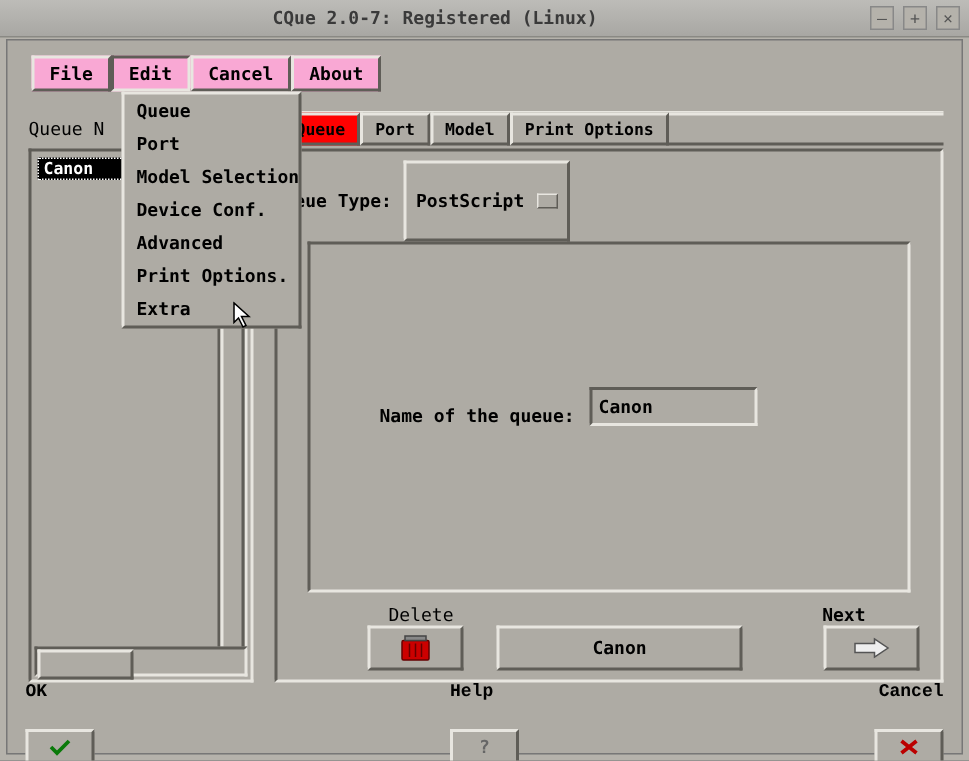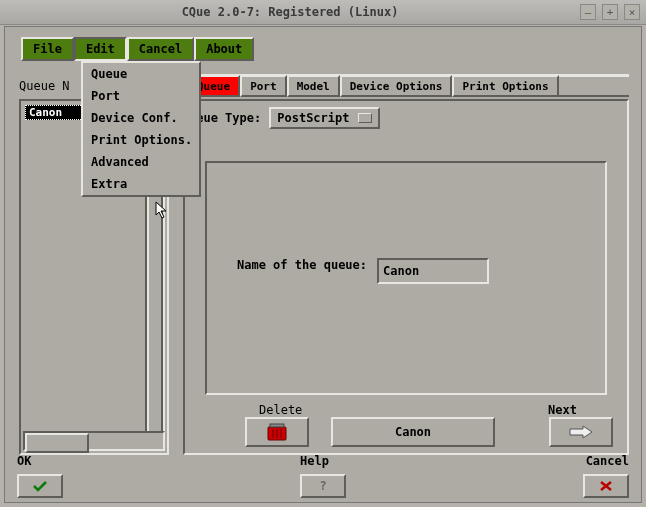--- a/index.html
+++ b/index.html
@@ -2,57 +2,57 @@
 <html><head>
 <meta charset="utf-8">
 <style>
   html,body{margin:0;padding:0;font-family:"DejaVu Sans Mono","Courier New",monospace;font-size:12px;background:#808080;}
   .window{width:646px;height:507px;background:#b5b2ab;position:relative;box-sizing:border-box;}
   .titlebar{height:24px;background:linear-gradient(to bottom,#bdbcb8,#a8a7a3);display:flex;align-items:center;border-bottom:1px solid #8a8984;}
   .title{flex:1;text-align:center;color:#3a3a3a;font-weight:bold;font-size:12px;}
   .win-btn{width:14px;height:14px;margin-right:6px;background:#b5b2ab;border:1px solid #888;display:flex;align-items:center;justify-content:center;font-size:11px;color:#555;}
   .client{position:absolute;left:4px;top:26px;right:4px;bottom:4px;background:#aeaba4;border:1px solid #777;box-sizing:border-box;}
   .menubar{position:absolute;left:16px;top:10px;display:flex;}
-  .menubtn{background:#4d7c0f;border-top:2px solid #e8e6e0;border-left:2px solid #e8e6e0;border-right:2px solid #5f5d57;border-bottom:2px solid #5f5d57;padding:3px 10px;font-weight:bold;font-size:12px;font-family:inherit;}
+  .menubtn{background:#f9a8d4;border-top:2px solid #e8e6e0;border-left:2px solid #e8e6e0;border-right:2px solid #5f5d57;border-bottom:2px solid #5f5d57;padding:3px 10px;font-weight:bold;font-size:12px;font-family:inherit;}
   .menubtn.active{border-top:2px solid #5f5d57;border-left:2px solid #5f5d57;border-right:2px solid #e8e6e0;border-bottom:2px solid #e8e6e0;}
   .queue-label{position:absolute;left:14px;top:52px;font-weight:normal;font-size:12px;}
   .tabs{position:absolute;left:182px;top:47px;right:12px;height:22px;display:flex;border-top:1px solid #e8e6e0;}
   .tab{border-top:2px solid #e8e6e0;border-left:2px solid #e8e6e0;border-right:2px solid #5f5d57;border-bottom:2px solid #5f5d57;padding:3px 8px;font-weight:bold;font-size:11px;background:#aeaba4;display:flex;align-items:center;white-space:nowrap;}
   .tab.active{background:#ff0000;color:#000;}
   .tab-filler{flex:1;border-top:2px solid #e8e6e0;border-bottom:2px solid #5f5d57;}
   .sidebar{position:absolute;left:14px;top:72px;width:150px;height:356px;background:#aeaba4;border-top:2px solid #5f5d57;border-left:2px solid #5f5d57;border-right:2px solid #e8e6e0;border-bottom:2px solid #e8e6e0;box-sizing:border-box;}
   .sidebar-inner{position:absolute;left:2px;right:18px;top:2px;bottom:20px;background:#aeaba4;}
   .sb-item{background:#000;color:#fff;padding:1px 4px;margin:2px;font-weight:bold;font-size:11px;}
   .sb-item.sel{outline:1px dotted #fff;outline-offset:-1px;}
   .vscroll{position:absolute;right:2px;top:2px;bottom:20px;width:16px;background:#aeaba4;border-top:2px solid #5f5d57;border-left:2px solid #5f5d57;border-right:2px solid #e8e6e0;border-bottom:2px solid #e8e6e0;}
   .vthumb{position:absolute;top:0;left:0;right:0;height:100%;background:#aeaba4;border-top:2px solid #e8e6e0;border-left:2px solid #e8e6e0;border-right:2px solid #5f5d57;border-bottom:2px solid #5f5d57;}
   .hscroll{position:absolute;left:2px;right:2px;bottom:2px;height:16px;background:#aeaba4;border-top:2px solid #5f5d57;border-left:2px solid #5f5d57;border-right:2px solid #e8e6e0;border-bottom:2px solid #e8e6e0;}
   .hthumb{position:absolute;top:0;left:0;height:100%;width:60px;background:#aeaba4;border-top:2px solid #e8e6e0;border-left:2px solid #e8e6e0;border-right:2px solid #5f5d57;border-bottom:2px solid #5f5d57;}
   .main{position:absolute;left:178px;top:72px;right:12px;height:356px;border-top:2px solid #5f5d57;border-left:2px solid #5f5d57;border-right:2px solid #e8e6e0;border-bottom:2px solid #e8e6e0;box-sizing:border-box;}
   .qtype-row{position:absolute;left:4px;top:6px;display:flex;align-items:center;gap:8px;white-space:nowrap;}
   .qtype-lbl{font-weight:bold;font-size:12px;}
-  .opt-menu{display:flex;align-items:center;background:#aeaba4;border-top:2px solid #e8e6e0;border-left:2px solid #e8e6e0;border-right:2px solid #5f5d57;border-bottom:2px solid #5f5d57;padding:2px 6px;font-weight:bold;font-size:12px;}
+  .opt-menu{display:flex;align-items:center;background:#aeaba4;border-top:2px solid #e8e6e0;border-left:2px solid #e8e6e0;border-right:2px solid #5f5d57;border-bottom:2px solid #5f5d57;padding:18px 6px;font-weight:bold;font-size:12px;}
   .opt-menu .ind{width:12px;height:8px;margin-left:8px;background:#aeaba4;border-top:1px solid #e8e6e0;border-left:1px solid #e8e6e0;border-right:1px solid #5f5d57;border-bottom:1px solid #5f5d57;}
   .form-frame{position:absolute;left:20px;right:20px;top:60px;height:230px;border-top:2px solid #5f5d57;border-left:2px solid #5f5d57;border-right:2px solid #e8e6e0;border-bottom:2px solid #e8e6e0;}
-  .form-row{position:absolute;left:30px;top:95px;display:flex;align-items:flex-start;gap:10px;}
+  .form-row{position:absolute;left:46px;top:95px;display:flex;align-items:flex-end;gap:10px;}
   .form-lbl{font-weight:bold;font-size:12px;}
   .text-in{width:100px;padding:4px;background:#aeaba4;border-top:2px solid #5f5d57;border-left:2px solid #5f5d57;border-right:2px solid #e8e6e0;border-bottom:2px solid #e8e6e0;font-family:inherit;font-weight:bold;font-size:12px;}
   .del-lbl{position:absolute;left:74px;bottom:36px;font-weight:normal;font-size:12px;}
   .next-lbl{position:absolute;right:50px;bottom:36px;font-weight:bold;font-size:12px;}
   .btn3d{position:absolute;background:#aeaba4;border-top:2px solid #e8e6e0;border-left:2px solid #e8e6e0;border-right:2px solid #5f5d57;border-bottom:2px solid #5f5d57;display:flex;align-items:center;justify-content:center;font-weight:bold;font-size:12px;}
   .del-btn{left:60px;bottom:6px;width:60px;height:26px;}
   .canon-btn{left:146px;bottom:6px;width:160px;height:26px;}
   .next-btn{right:14px;bottom:6px;width:60px;height:26px;}
   .trash{width:20px;height:18px;}
   .arrow-r{width:24px;height:14px;}
   .bottom-row{position:absolute;left:12px;right:12px;bottom:8px;height:40px;}
   .bot-col{position:absolute;top:0;display:flex;flex-direction:column;align-items:flex-start;}
   .bot-col.center{left:50%;transform:translateX(-50%);align-items:flex-start;}
   .bot-col.right{right:0;align-items:flex-end;text-align:center;}
-  .bot-lbl{font-weight:bold;font-size:12px;margin-bottom:6px;}
+  .bot-lbl{font-weight:bold;font-size:12px;margin-bottom:18px;font-family:Liberation Mono, monospace;}
   .bot-btn{width:42px;height:20px;background:#aeaba4;border-top:2px solid #e8e6e0;border-left:2px solid #e8e6e0;border-right:2px solid #5f5d57;border-bottom:2px solid #5f5d57;display:flex;align-items:center;justify-content:center;}
   .dropdown{position:absolute;left:76px;top:34px;width:116px;background:#aeaba4;border-top:2px solid #e8e6e0;border-left:2px solid #e8e6e0;border-right:2px solid #5f5d57;border-bottom:2px solid #5f5d57;z-index:100;}
   .dd-item{padding:4px 8px;font-weight:bold;font-size:12px;white-space:nowrap;}
   .cursor{position:absolute;left:150px;top:174px;z-index:200;pointer-events:none;}
 </style>
 </head>
 <body>
 
 <div class="window">
 
@@ -71,21 +71,20 @@
       <div class="menubtn">Cancel</div>
       <div class="menubtn">About</div>
     </div>
 
     <div class="queue-label">Queue N</div>
 
     <div class="tabs">
       <div class="tab active">Queue</div>
       <div class="tab">Port</div>
       <div class="tab">Model</div>
-      <div class="tab">Device Options</div>
       <div class="tab">Print Options</div>
       <div class="tab-filler"></div>
     </div>
 
     <div class="sidebar">
       <div class="sidebar-inner">
         <div class="sb-item sel">Canon</div>
       </div>
       <div class="vscroll">
           <div class="vthumb"></div>
@@ -152,23 +151,24 @@
           <svg width="14" height="12" viewBox="0 0 14 12">
               <path d="M2 2 L12 10 M12 2 L2 10" stroke="#b00" stroke-width="2.5"></path>
             </svg>
         </div>
       </div>
     </div>
 
     <div class="dropdown">
       <div class="dd-item">Queue</div>
       <div class="dd-item">Port</div>
+      <div class="dd-item">Model Selection</div>
       <div class="dd-item">Device Conf.</div>
+      <div class="dd-item">Advanced</div>
       <div class="dd-item">Print Options.</div>
-      <div class="dd-item">Advanced</div>
       <div class="dd-item">Extra</div>
     </div>
 
     <svg class="cursor" width="16" height="20" viewBox="0 0 16 20">
       <path d="M1 1 L1 14 L4 11 L7 17 L9 16 L6 10 L11 10 Z" fill="#fff" stroke="#000"></path>
     </svg>
 
   </div>
 </div>
 

